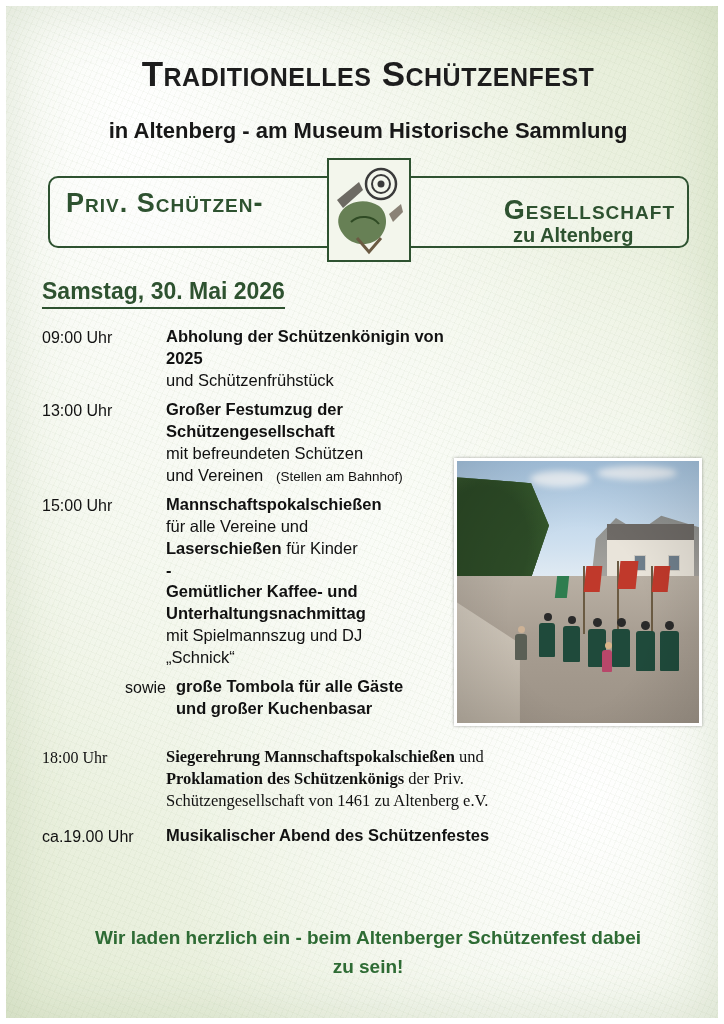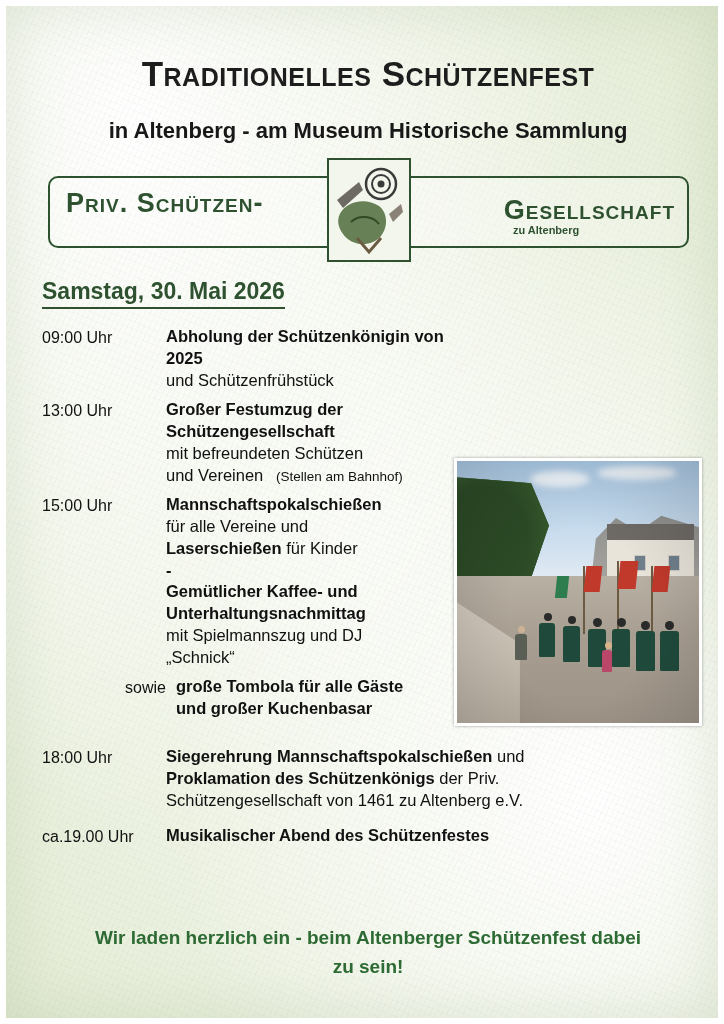--- a/index.html
+++ b/index.html
@@ -113,21 +113,21 @@
   }
   .emblem-right .line1 {
     font-size: 27px;
     font-weight: bold;
     color: #2e5230;
     font-variant: small-caps;
     letter-spacing: 1px;
     white-space: nowrap;
   }
   .emblem-right .line2 {
-    font-size: 11px;
+    font-size: 20px;
     font-weight: bold;
     color: #2e5230;
     margin-top: -2px;
     text-align: left;
     margin-left: 118px;
   }
   .emblem-crest {
     position: absolute;
     left: 50%;
     transform: translateX(-50%);
@@ -356,21 +356,21 @@
     </div>
 
     <div class="row">
       <div class="time right">sowie</div>
       <div class="desc narrow">
         <div class="b">große Tombola für alle Gäste</div>
         <div class="b">und großer Kuchenbasar</div>
       </div>
     </div>
 
-    <div class="row" style="margin-top:26px;">
+    <div class="row" style="margin-top:26px;font-family:Liberation Serif, serif;">
       <div class="time">18:00 Uhr</div>
       <div class="desc">
         <div>
           <span class="b">Siegerehrung Mannschaftspokalschießen</span><span> und</span>
         </div>
         <div>
           <span class="b">Proklamation des Schützenkönigs</span><span> der Priv.</span>
         </div>
         <div>Schützengesellschaft von 1461 zu Altenberg e.V.</div>
       </div>

